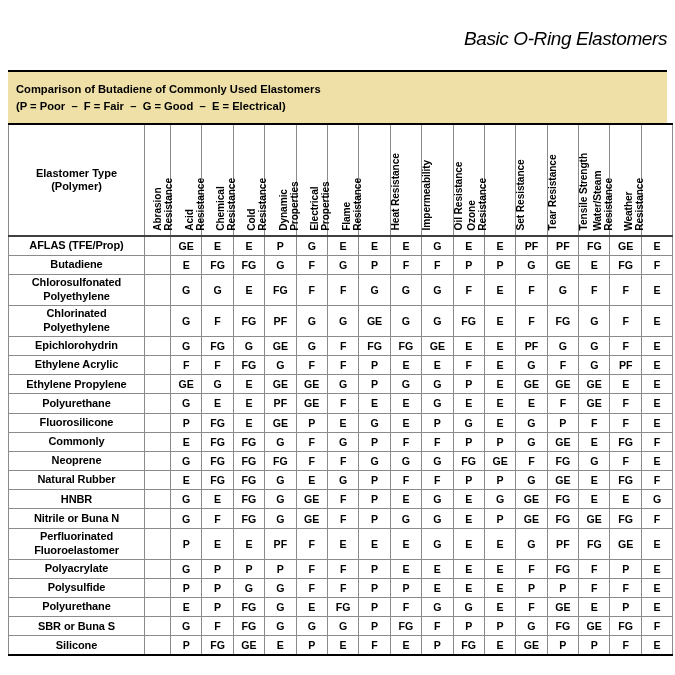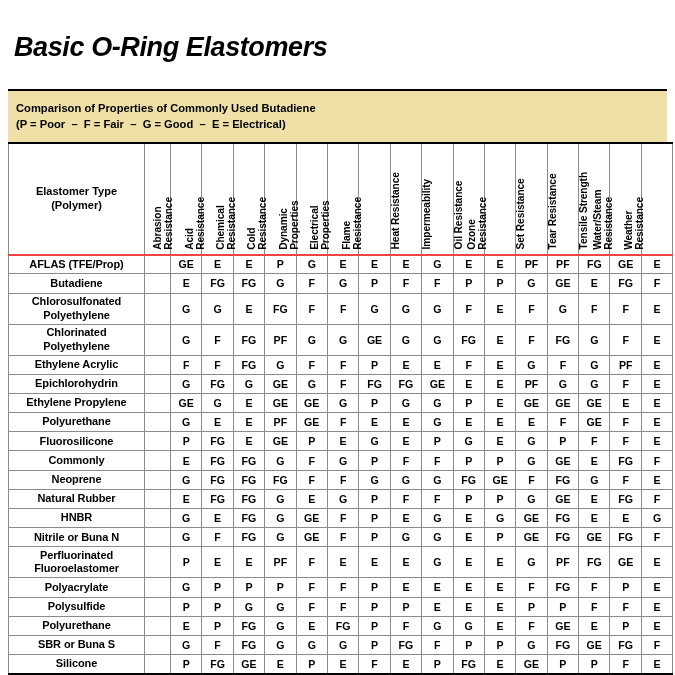--- a/index.html
+++ b/index.html
@@ -14,26 +14,27 @@
   }
   #page {
     width: 675px;
     height: 675px;
     position: relative;
     padding: 0 8px;
   }
 
   
   .page-title {
-    font-size: 27px;
-    font-weight: bold;
+    font-size: 19px;
+    font-weight: normal;
     font-style: italic;
     letter-spacing: -0.4px;
     padding: 16px 0 10px 6px;
     line-height: 1;
+    text-align: right;
   }
 
   
   .legend-band {
     background: #efe0a8;
     border-top: 2px solid #000;
     padding: 9px 0 9px 8px;
   }
   .legend-line {
     font-size: 11.2px;
@@ -52,21 +53,21 @@
   table.matrix td, table.matrix th {
     border: 1px solid #8b8b8b;
     padding: 0;
     text-align: center;
     vertical-align: middle;
     font-weight: bold;
     color: #000;
   }
 
   
-  table.matrix tr.head-row th { border-top: 2px solid #000; border-bottom: 2px solid #ef4444; }
+  table.matrix tr.head-row th { border-top: 2px solid #000; border-bottom: 2px solid #404040; }
   table.matrix tbody tr:last-child td { border-bottom: 2px solid #000; }
 
   
   col.c-name { width: 136px; }
   col.c-gap  { width: 26px; }
   col.c-val  { width: 31.4px; }
 
   th.name-head {
     text-align: left;
     vertical-align: bottom;
@@ -114,21 +115,21 @@
   tbody tr.tall { height: 31px; }
 </style>
 </head>
 <body>
 
 <div id="page">
 
   <h1 class="page-title">Basic O-Ring Elastomers</h1>
 
   <div class="legend-band">
-    <div class="legend-line">Comparison of Properties of Commonly Used Butadiene</div>
+    <div class="legend-line">Comparison of Butadiene of Commonly Used Elastomers</div>
     <div class="legend-line">(P = Poor  –  F = Fair  –  G = Good  –  E = Electrical)</div>
   </div>
 
   <table class="matrix">
     <colgroup id="colgroup">
         <col class="c-name">
         <col class="c-gap">
         <col class="c-val">
         <col class="c-val">
         <col class="c-val">
@@ -331,60 +332,60 @@
           <td class="val">FG</td>
           <td class="val">E</td>
           <td class="val">F</td>
           <td class="val">FG</td>
           <td class="val">G</td>
           <td class="val">F</td>
           <td class="val">E</td>
         </tr>
         <tr>
           <td class="rname">
+            <div>Epichlorohydrin</div>
+          </td>
+          <td class="gapcell"></td>
+          <td class="val">G</td>
+          <td class="val">FG</td>
+          <td class="val">G</td>
+          <td class="val">GE</td>
+          <td class="val">G</td>
+          <td class="val">F</td>
+          <td class="val">FG</td>
+          <td class="val">FG</td>
+          <td class="val">GE</td>
+          <td class="val">E</td>
+          <td class="val">E</td>
+          <td class="val">PF</td>
+          <td class="val">G</td>
+          <td class="val">G</td>
+          <td class="val">F</td>
+          <td class="val">E</td>
+        </tr>
+        <tr>
+          <td class="rname">
             <div>Ethylene Acrylic</div>
           </td>
           <td class="gapcell"></td>
           <td class="val">F</td>
           <td class="val">F</td>
           <td class="val">FG</td>
           <td class="val">G</td>
           <td class="val">F</td>
           <td class="val">F</td>
           <td class="val">P</td>
           <td class="val">E</td>
           <td class="val">E</td>
           <td class="val">F</td>
           <td class="val">E</td>
           <td class="val">G</td>
           <td class="val">F</td>
           <td class="val">G</td>
           <td class="val">PF</td>
-          <td class="val">E</td>
-        </tr>
-        <tr>
-          <td class="rname">
-            <div>Epichlorohydrin</div>
-          </td>
-          <td class="gapcell"></td>
-          <td class="val">G</td>
-          <td class="val">FG</td>
-          <td class="val">G</td>
-          <td class="val">GE</td>
-          <td class="val">G</td>
-          <td class="val">F</td>
-          <td class="val">FG</td>
-          <td class="val">FG</td>
-          <td class="val">GE</td>
-          <td class="val">E</td>
-          <td class="val">E</td>
-          <td class="val">PF</td>
-          <td class="val">G</td>
-          <td class="val">G</td>
-          <td class="val">F</td>
           <td class="val">E</td>
         </tr>
         <tr>
           <td class="rname">
             <div>Ethylene Propylene</div>
           </td>
           <td class="gapcell"></td>
           <td class="val">GE</td>
           <td class="val">G</td>
           <td class="val">E</td>

